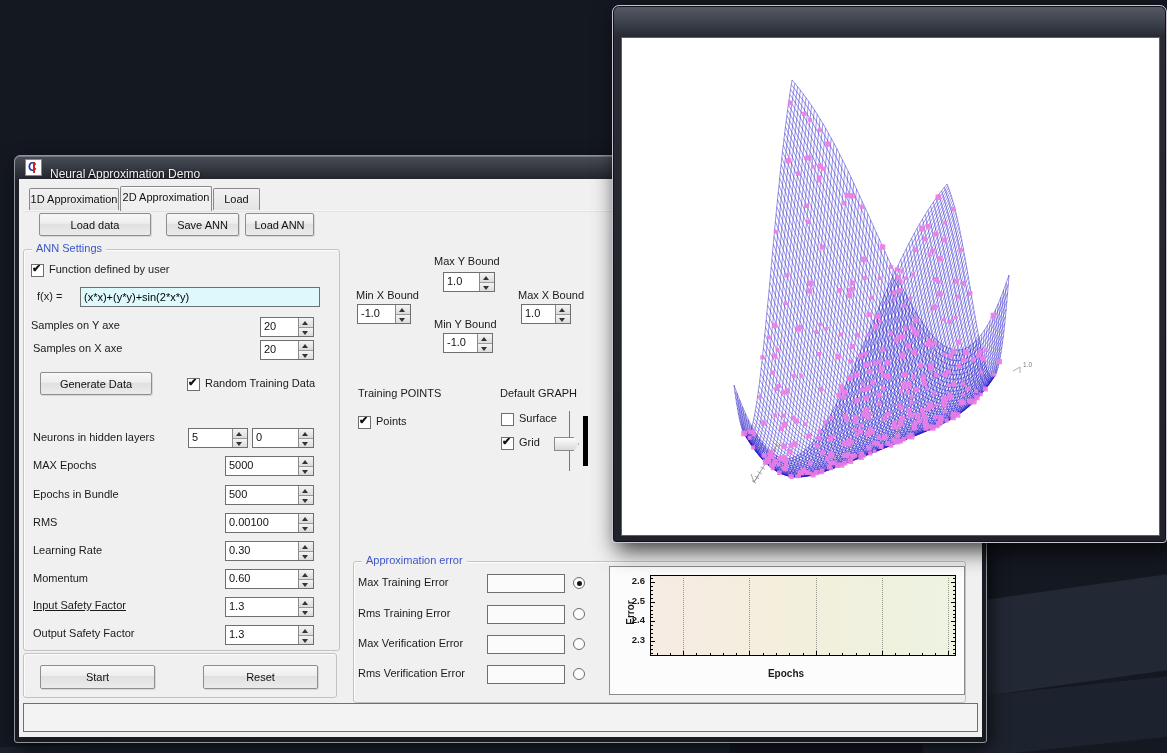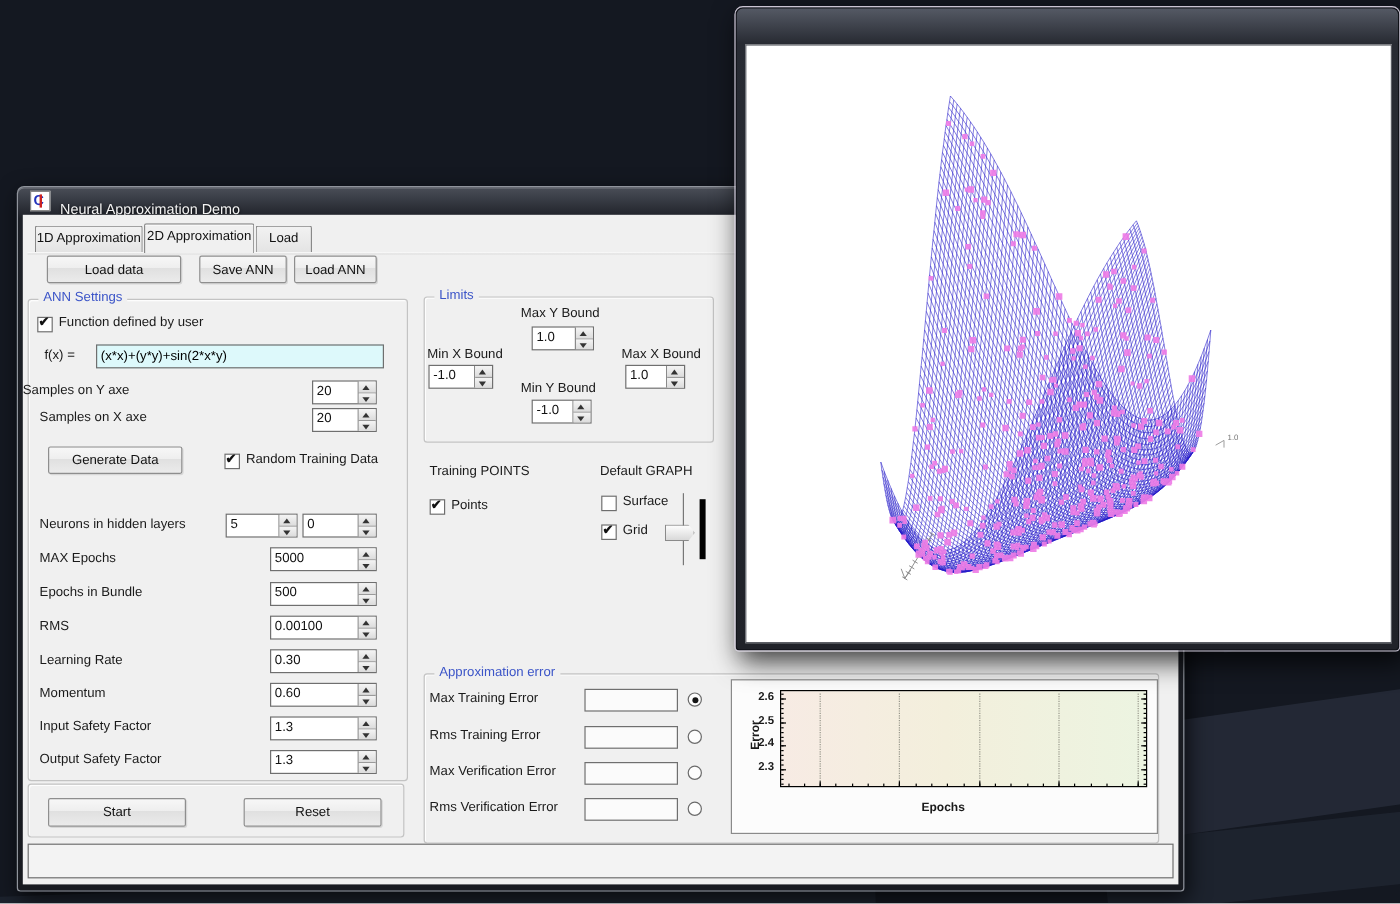--- a/index.html
+++ b/index.html
@@ -118,21 +118,21 @@
       <div class="btn" style="left:226px;top:34px;width:67px;height:21px;">Load ANN</div>
 
       <div class="groupbox" style="left:4px;top:70px;width:315px;height:400px;">
         <span class="gb-label">ANN Settings</span>
       </div>
       <span class="cb checked" style="left:12px;top:85px;"></span>
       <span class="win-label" style="left:30px;top:84px;">Function defined by user</span>
       <span class="win-label" style="left:18px;top:111px;">f(x) =</span>
       <input style="position: absolute; left: 61px; top: 108px; width: 232px; height: 16px; background: rgb(221, 249, 251); border: 1px solid rgb(111, 111, 111); font-size: 11px; font-family: &quot;Liberation Sans&quot;, sans-serif; padding: 1px 3px;" value="(x*x)+(y*y)+sin(2*x*y)">
 
-      <span class="win-label" style="left:0;top:140px;">Samples on Y axe</span>
+      <span class="win-label" style="left:12px;top:140px;">Samples on Y axe</span>
       <div class="numfield" style="left:241px;top:138px;width:52px;height:18px;">
         <span class="val">20</span>
         <span class="spincol">
             <span class="spinbtn">
               <span class="tri-up"></span>
             </span>
             <span class="spinbtn">
               <span class="tri-dn"></span>
             </span>
           </span>
@@ -231,21 +231,21 @@
         <span class="val">0.60</span>
         <span class="spincol">
             <span class="spinbtn">
               <span class="tri-up"></span>
             </span>
             <span class="spinbtn">
               <span class="tri-dn"></span>
             </span>
           </span>
       </div>
-      <span class="win-label" style="left:14px;top:420px;">Input Safety Factor</span>
+      <span class="win-label" style="left:14px;top:420px;text-decoration:underline;">Input Safety Factor</span>
       <div class="numfield" style="left:206px;top:418px;width:87px;height:18px;">
         <span class="val">1.3</span>
         <span class="spincol">
             <span class="spinbtn">
               <span class="tri-up"></span>
             </span>
             <span class="spinbtn">
               <span class="tri-dn"></span>
             </span>
           </span>
@@ -260,23 +260,20 @@
             <span class="spinbtn">
               <span class="tri-dn"></span>
             </span>
           </span>
       </div>
 
       <div class="groupbox" style="left:4px;top:474px;width:312px;height:43px;"></div>
       <div class="btn" style="left:21px;top:486px;width:113px;height:22px;">Start</div>
       <div class="btn" style="left:184px;top:486px;width:113px;height:22px;">Reset</div>
 
-      <div class="groupbox" style="left:334px;top:68px;width:240px;height:120px;">
-        <span class="gb-label">Limits</span>
-      </div>
       <span class="win-label" style="left:415px;top:76px;">Max Y Bound</span>
       <div class="numfield" style="left:424px;top:93px;width:50px;height:18px;">
         <span class="val">1.0</span>
         <span class="spincol">
             <span class="spinbtn">
               <span class="tri-up"></span>
             </span>
             <span class="spinbtn">
               <span class="tri-dn"></span>
             </span>

